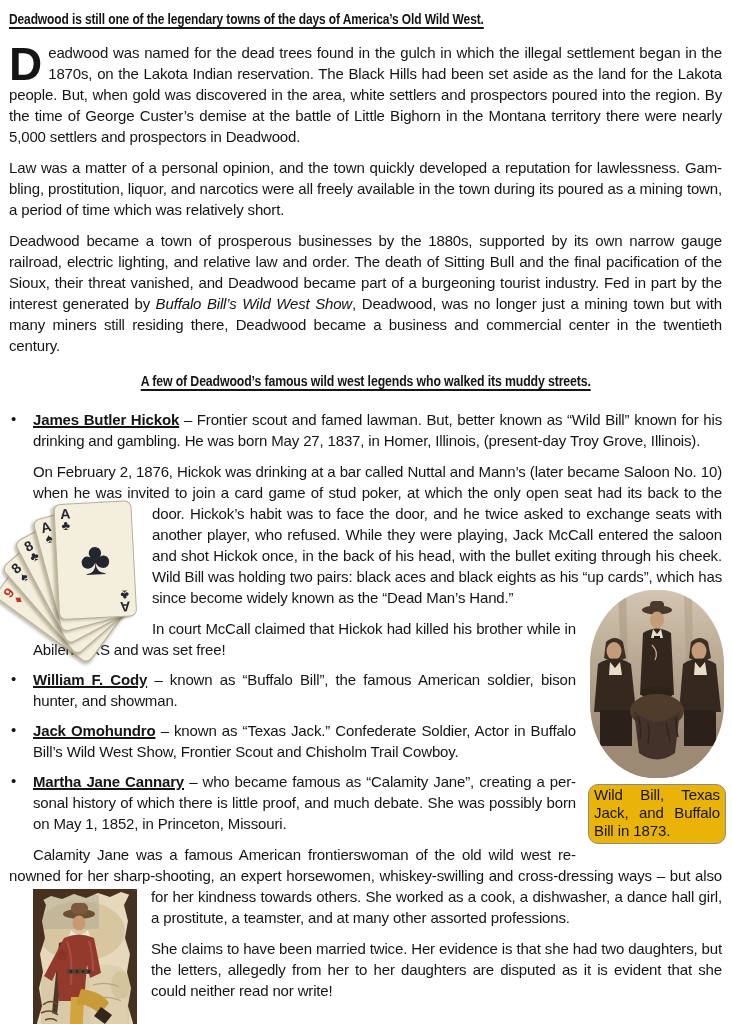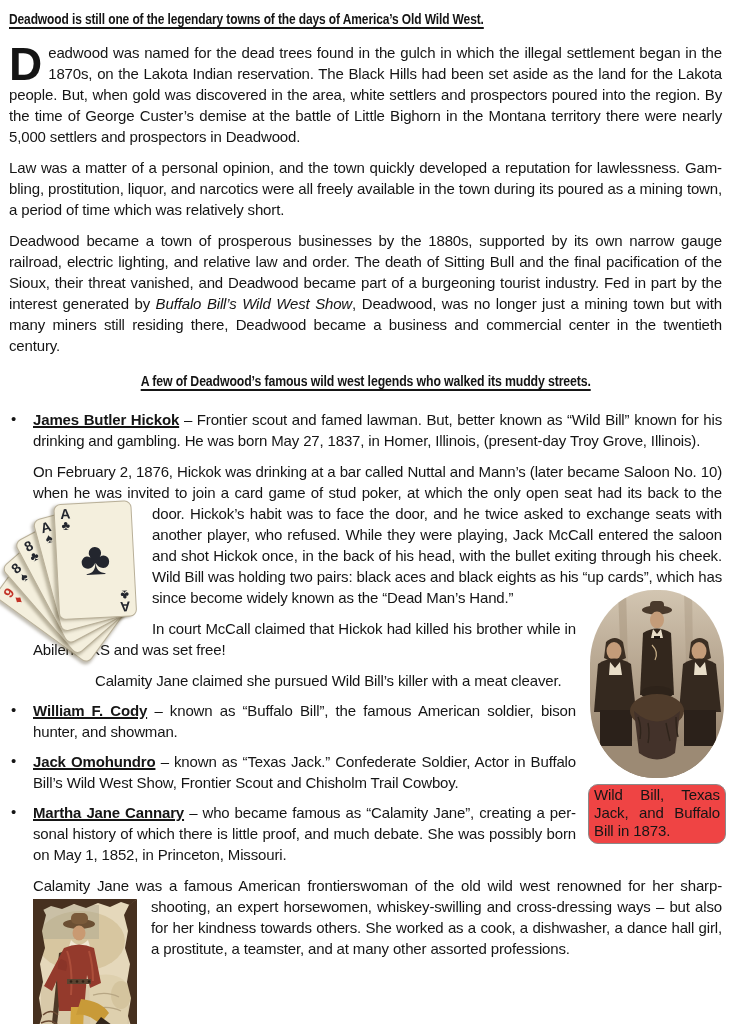--- a/index.html
+++ b/index.html
@@ -43,21 +43,21 @@
   .idx .rank{display:block;}
   .idx .suit{display:block;font-size:13px;line-height:12px;}
   .idx.inv{top:auto;bottom:3px;left:auto;right:3px;transform:rotate(180deg);}
   .pip{position:absolute;top:50%;left:50%;transform:translate(-50%,-54%);font-size:46px;line-height:46px;display:block;}
   .red{color:#c23327;}
   .black{color:#23262e;}
   
   .photo-col{float:right;width:138px;margin:2px -4px 6px 12px;display:block;}
   .photo-col svg{display:block;}
   .caption-box{display:block;margin-top:5px;border:1.5px solid #8a8a8a;border-radius:10px;
-    background:#ef4444;padding:1px 5px 3px 5px;font-size:15px;line-height:18px;text-align:justify;letter-spacing:-0.1px;}
+    background:#eab308;padding:1px 5px 3px 5px;font-size:15px;line-height:18px;text-align:justify;letter-spacing:-0.1px;}
   
   .painting-float{float:left;width:104px;height:184px;margin:3px 14px 2px 24px;display:block;}
   .painting-float svg{display:block;}
 </style>
 </head>
 <body>
 
 <div class="page">
 
   <h1><span class="hscale">Deadwood is still one of the legendary towns of the days of America’s Old Wild West.</span></h1>
@@ -158,21 +158,20 @@
                 <ellipse cx="69" cy="104" rx="16" ry="7" fill="#2e231a"></ellipse>
                 <ellipse cx="69" cy="122" rx="27" ry="17" fill="#503c2b"></ellipse>
                 <path d="M46 122 q23 21 46 0 l-5 42 q-18 13 -36 0 z" fill="#43322a"></path>
                 <path d="M50 128 q4 10 2 22 M60 134 q2 10 0 20 M78 134 q2 10 4 18 M88 128 q0 12 2 20" stroke="#2f241b" stroke-width="1.4" fill="none"></path>
               </g>
             </svg>
             <span class="caption-box">Wild Bill, Texas Jack, and Buffalo Bill in 1873.</span>
           </span><span>has since become widely known as the “Dead Man’s Hand.”</span></p>
 
       <p class="para">In court McCall claimed that Hickok had killed his brother while in Abilene, KS and was set free!</p>
-      <p class="para indent-64">Calamity Jane claimed she pursued Wild Bill’s killer with a meat cleaver.</p>
     </div>
   </div>
 
   <div class="bullet-item">
     <span class="marker">•</span>
     <span class="legend-name">William F. Cody</span><span> – known as “Buffalo Bill”, the famous American soldier, bison hunter, and showman.</span>
   </div>
 
   <div class="bullet-item">
     <span class="marker">•</span>
@@ -213,14 +212,15 @@
             <path d="M28 60 q-4 4 -3 10 l8 2 q2 -6 0 -10 z" fill="#8a3428"></path>
           </g>
           <path d="M10 116 q8 -7 15 0 M8 124 q10 -5 17 2 M12 131 q7 -3 12 1" stroke="#6a4a33" stroke-width="1.4" fill="none"></path>
           <path d="M0 0 h104 l-7 6 l-9 -3 l-11 5 l-12 -4 l-12 5 l-12 -4 l-12 5 l-11 -3 l-10 5 l-8 -4 z" fill="#46301f"></path>
           <path d="M0 184 h104 l-6 -7 l-10 3 l-11 -5 l-12 4 l-12 -5 l-12 4 l-12 -5 l-11 3 l-10 -4 l-8 5 z" fill="#46301f"></path>
           <path d="M0 0 v184 l6 -8 l-3 -12 l5 -14 l-4 -16 l5 -17 l-3 -18 l4 -16 l-3 -18 l5 -16 l-3 -17 l4 -16 l-5 -10 z" fill="#46301f"></path>
           <path d="M104 0 v184 l-6 -8 l3 -12 l-5 -14 l4 -16 l-5 -17 l3 -18 l-4 -16 l3 -18 l-5 -16 l3 -17 l-4 -16 l5 -10 z" fill="#46301f"></path>
         </svg>
       </span><span>also for her kindness towards others. She worked as a cook, a dishwasher, a dance hall girl, a prostitute, a teamster, and at many other assorted professions.</span></p>
 
+  <p class="para">She claims to have been married twice. Her evidence is that she had two daughters, but the letters, allegedly from her to her daughters are disputed as it is evident that she could neither read nor write!</p>
 
 </div>
 
 </body></html>

